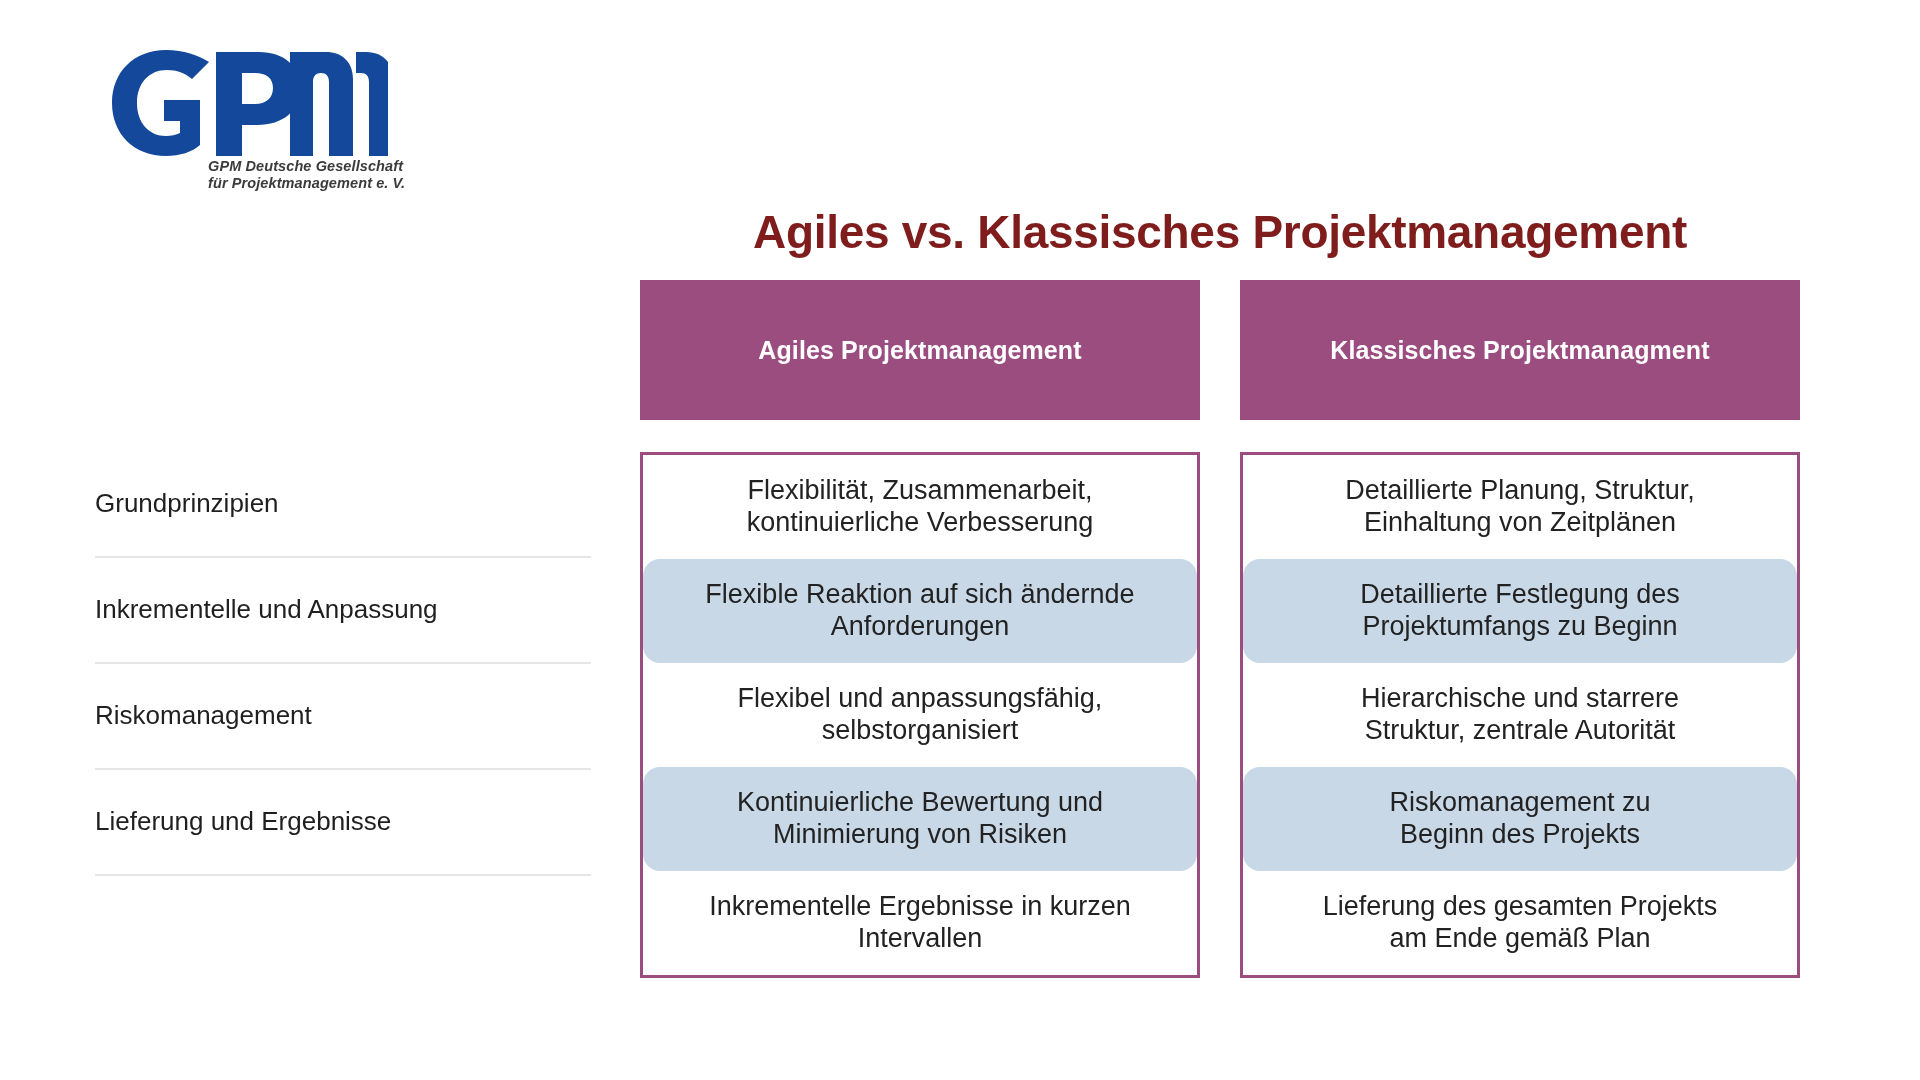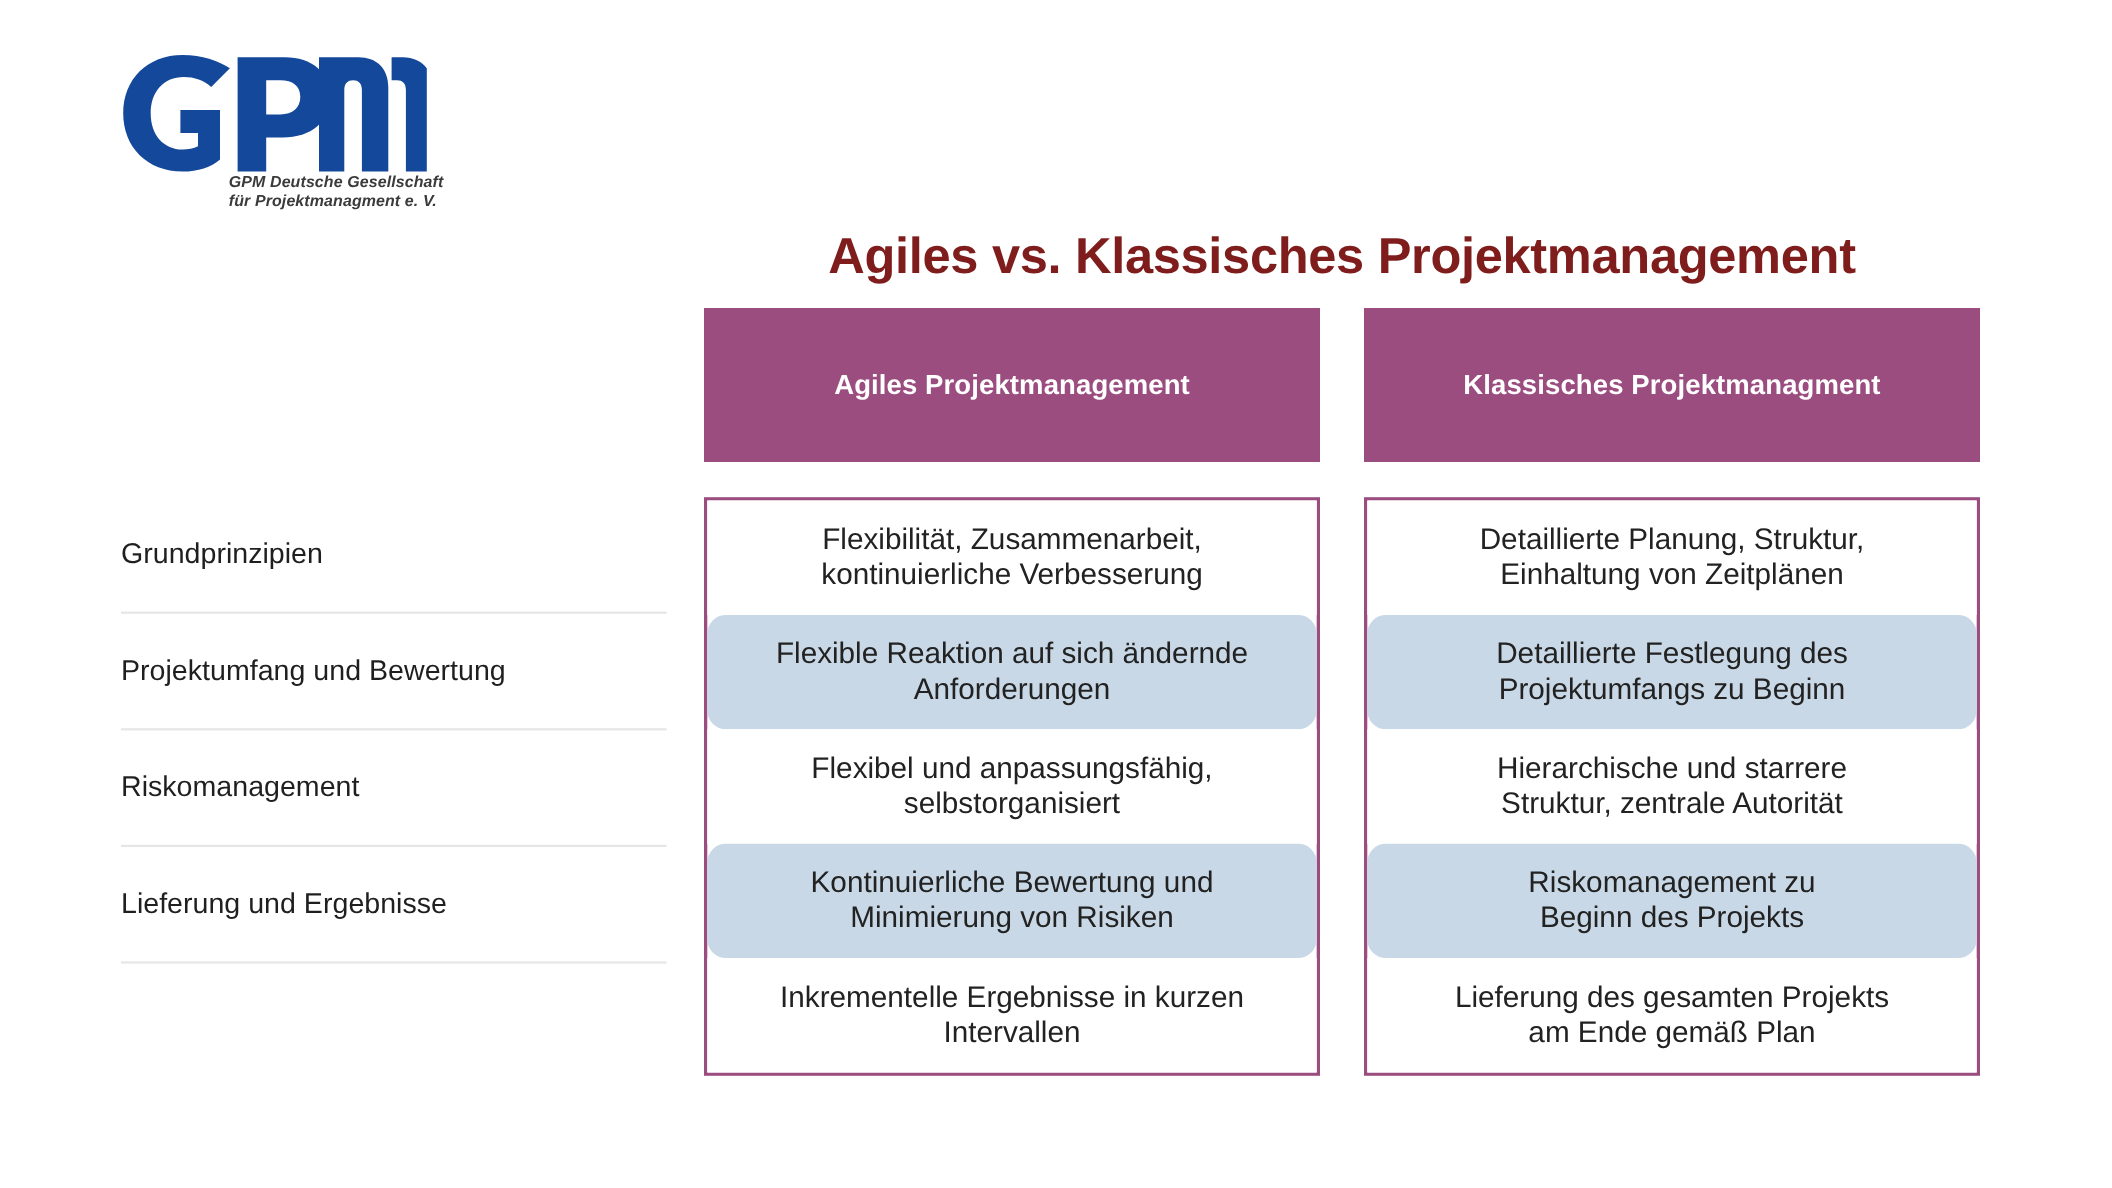--- a/index.html
+++ b/index.html
@@ -59,21 +59,21 @@
     font-weight: 700;
     color: #7f1d1d;
     letter-spacing: -0.3px;
     line-height: 1.1;
     white-space: nowrap;
   }
 
   
   #criteria-column {
     position: absolute;
-    left: 110px;
+    left: 95px;
     top: 452px;
     width: 496px;
   }
   .criteria-row {
     height: 106px;
     box-sizing: border-box;
     border-bottom: 2px solid #e6e6e6;
     display: flex;
     align-items: center;
   }
@@ -147,32 +147,32 @@
       <path d="M58 2C26 2 4 24 4 55c0 31 22 53 54 53 14 0 26-4 34-11V52H56v21h16v12c-4 2-9 3-14 3-17 0-29-13-29-33 0-20 12-33 30-33 10 0 18 3 25 9l17-17C90 7 76 2 58 2z"></path>
 
       <path d="M108 4h43c25 0 41 14 41 36 0 23-17 37-43 37h-15v31h-26V4zm26 21v31h13c11 0 18-6 18-16 0-10-7-15-18-15h-13z"></path>
 
       <path d="M196 4h22c16 0 27 10 27 27v77h-24V34c0-6-3-9-8-9s-8 3-8 9v74h-23V4z"></path>
       <path d="M248 4h10c16 0 27 10 27 27v77h-24V34c0-6-3-9-8-9h-5V4z"></path>
     </g>
   </svg>
   <div id="logo-subtitle">
     <span class="ls-line">GPM Deutsche Gesellschaft</span>
-    <span class="ls-line">für Projektmanagment e. V.</span>
+    <span class="ls-line">für Projektmanagement e. V.</span>
   </div>
 </div>
 
 <h1 id="page-title">Agiles vs. Klassisches Projektmanagement</h1>
 
 <div id="criteria-column">
   <div class="criteria-row">
     <span class="criteria-label">Grundprinzipien</span>
   </div>
   <div class="criteria-row">
-    <span class="criteria-label">Projektumfang und Bewertung</span>
+    <span class="criteria-label">Inkrementelle und Anpassung</span>
   </div>
   <div class="criteria-row">
     <span class="criteria-label">Riskomanagement</span>
   </div>
   <div class="criteria-row">
     <span class="criteria-label">Lieferung und Ergebnisse</span>
   </div>
 </div>
 
 <div class="compare-table" id="table-agile">

